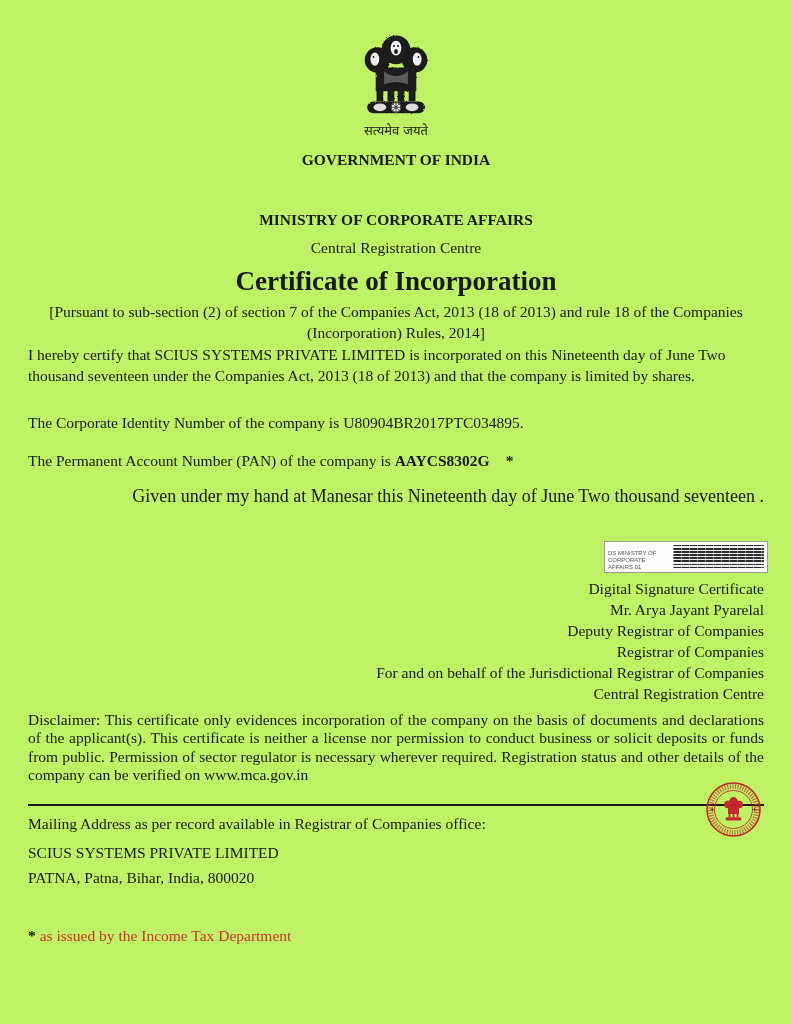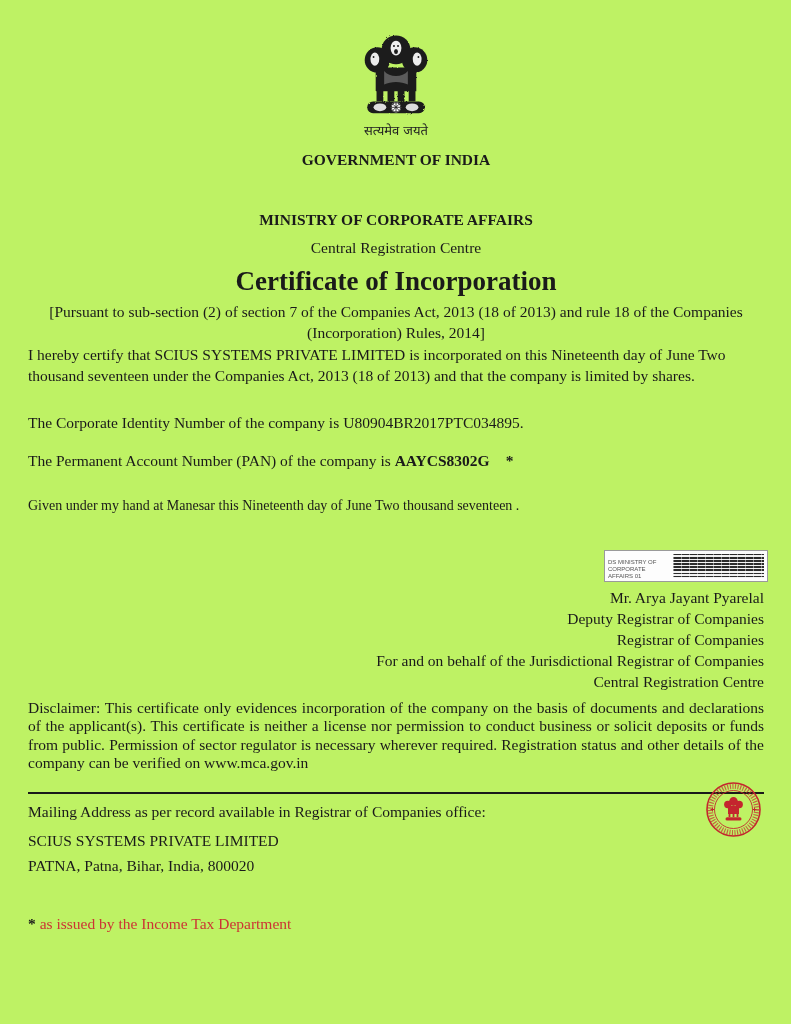--- a/index.html
+++ b/index.html
@@ -20,21 +20,21 @@
   .ministry-line{font-weight:bold;font-size:15.5px;line-height:20px;}
   .centre-line{font-size:15.5px;line-height:20px;margin-top:8px;}
   .doc-title{font-weight:bold;font-size:27px;line-height:32px;margin-top:7px;}
   .pursuant{font-size:15.5px;line-height:21px;margin-top:4px;text-align:center;}
   .certify{font-size:15.5px;line-height:21px;margin-top:1px;text-align:left;}
   .cin-line{font-size:15.5px;line-height:21px;margin-top:26px;}
   .pan-line{font-size:15.5px;line-height:21px;margin-top:17px;}
   .bold{font-weight:bold;}
   .pan-star{font-weight:bold;margin-left:16px;}
   .cin-gap{padding-left:4px;}
-  .given-line{font-size:14px;line-height:21px;margin-top:24px;}
+  .given-line{font-size:18px;line-height:21px;margin-top:15px;text-align:right;}
   .ds-row{text-align:right;margin-top:34px;height:33px;}
   .ds-box{
     display:inline-flex;
     width:164px;height:32px;
     border:1px solid #9a9a9a;
     box-sizing:border-box;
     background:#fdfdfd;
     text-align:left;
     vertical-align:top;
     margin-right:-4px;
@@ -136,20 +136,21 @@
   <div class="given-line">Given under my hand at Manesar this Nineteenth day of June Two thousand seventeen .</div>
 
   <div class="ds-row">
     <div class="ds-box">
       <div class="ds-left">DS MINISTRY OF CORPORATE AFFAIRS 01</div>
       <div class="ds-right"></div>
     </div>
   </div>
 
   <div class="sig-block">
+    <div>Digital Signature Certificate</div>
     <div>Mr. Arya Jayant Pyarelal</div>
     <div>Deputy Registrar of Companies</div>
     <div>Registrar of Companies</div>
     <div>For and on behalf of the Jurisdictional Registrar of Companies</div>
     <div>Central Registration Centre</div>
   </div>
 
   <div class="disclaimer">Disclaimer: This certificate only evidences incorporation of the company on the basis of documents and declarations of the applicant(s). This certificate is neither a license nor permission to conduct business or solicit deposits or funds from public. Permission of sector regulator is necessary wherever required. Registration status and other details of the company can be verified on www.mca.gov.in</div>
 
   <hr class="rule">

